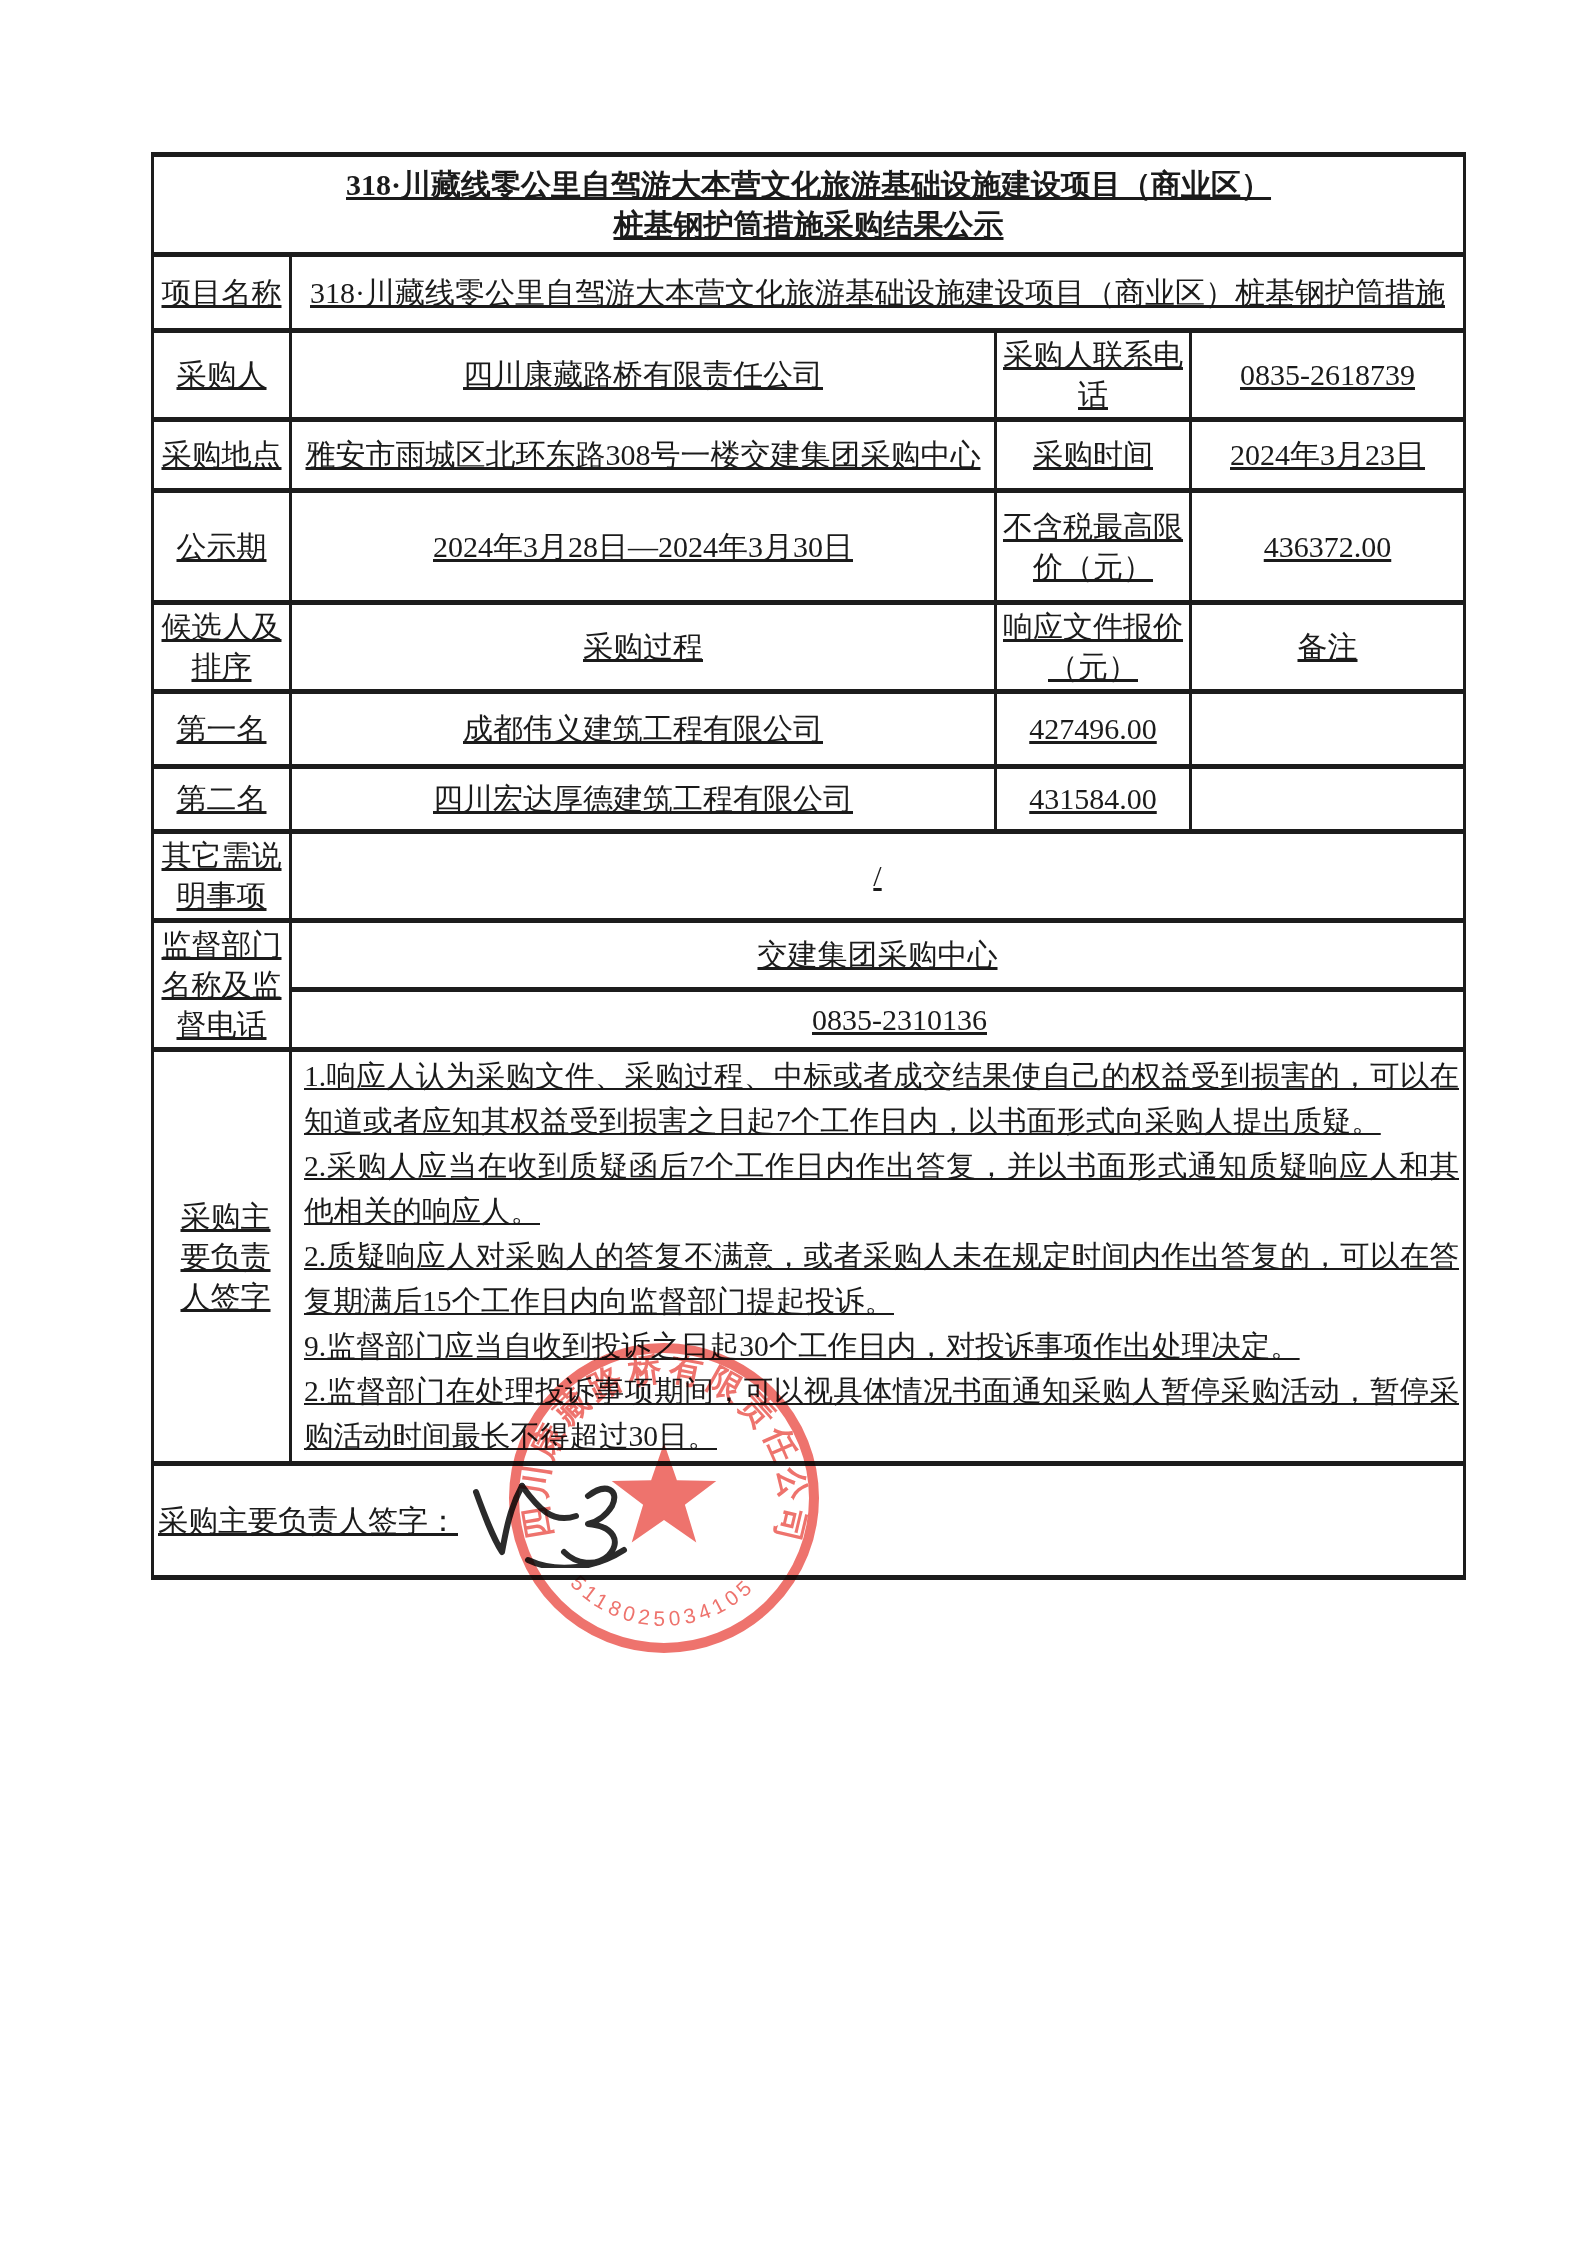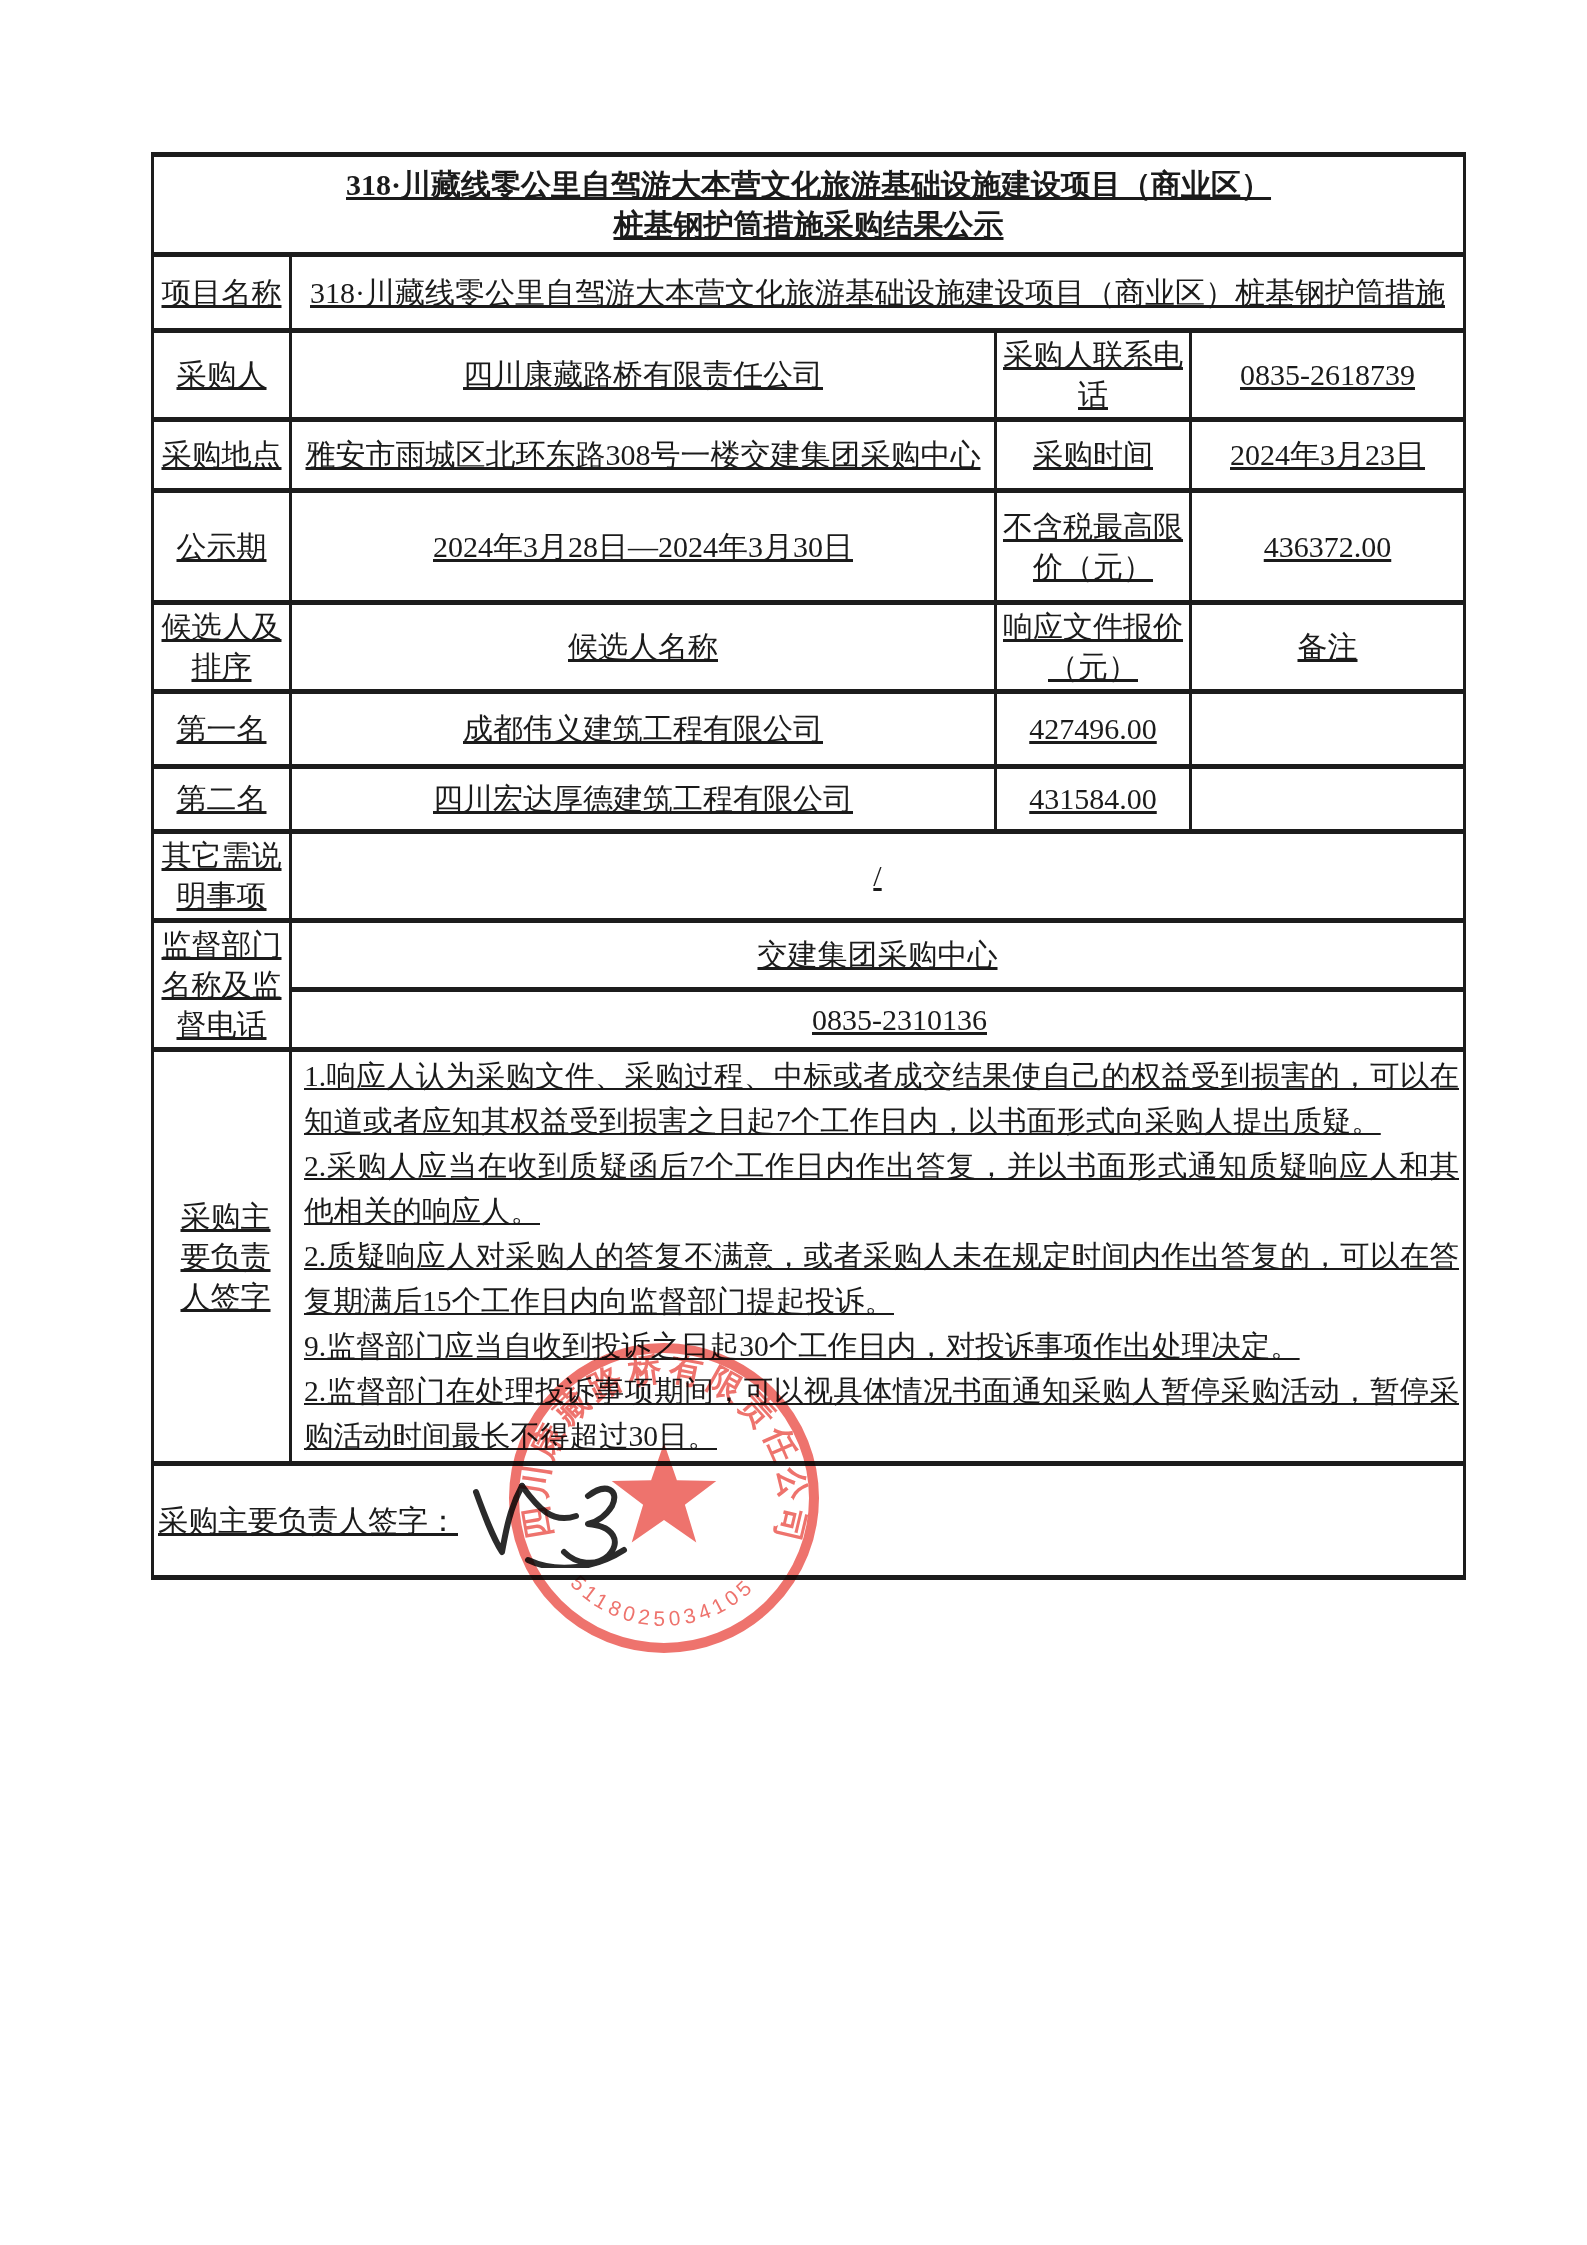--- a/index.html
+++ b/index.html
@@ -120,21 +120,21 @@
 
     <tr class="r-pub">
       <td>公示期</td>
       <td>2024年3月28日—2024年3月30日</td>
       <td>不含税最高限价（元）</td>
       <td>436372.00</td>
     </tr>
 
     <tr class="r-cand">
       <td>候选人及排序</td>
-      <td>候选人名称</td>
+      <td>采购过程</td>
       <td>响应文件报价（元）</td>
       <td>备注</td>
     </tr>
 
     <tr class="r-first">
       <td>第一名</td>
       <td>成都伟义建筑工程有限公司</td>
       <td>427496.00</td>
       <td></td>
     </tr>

